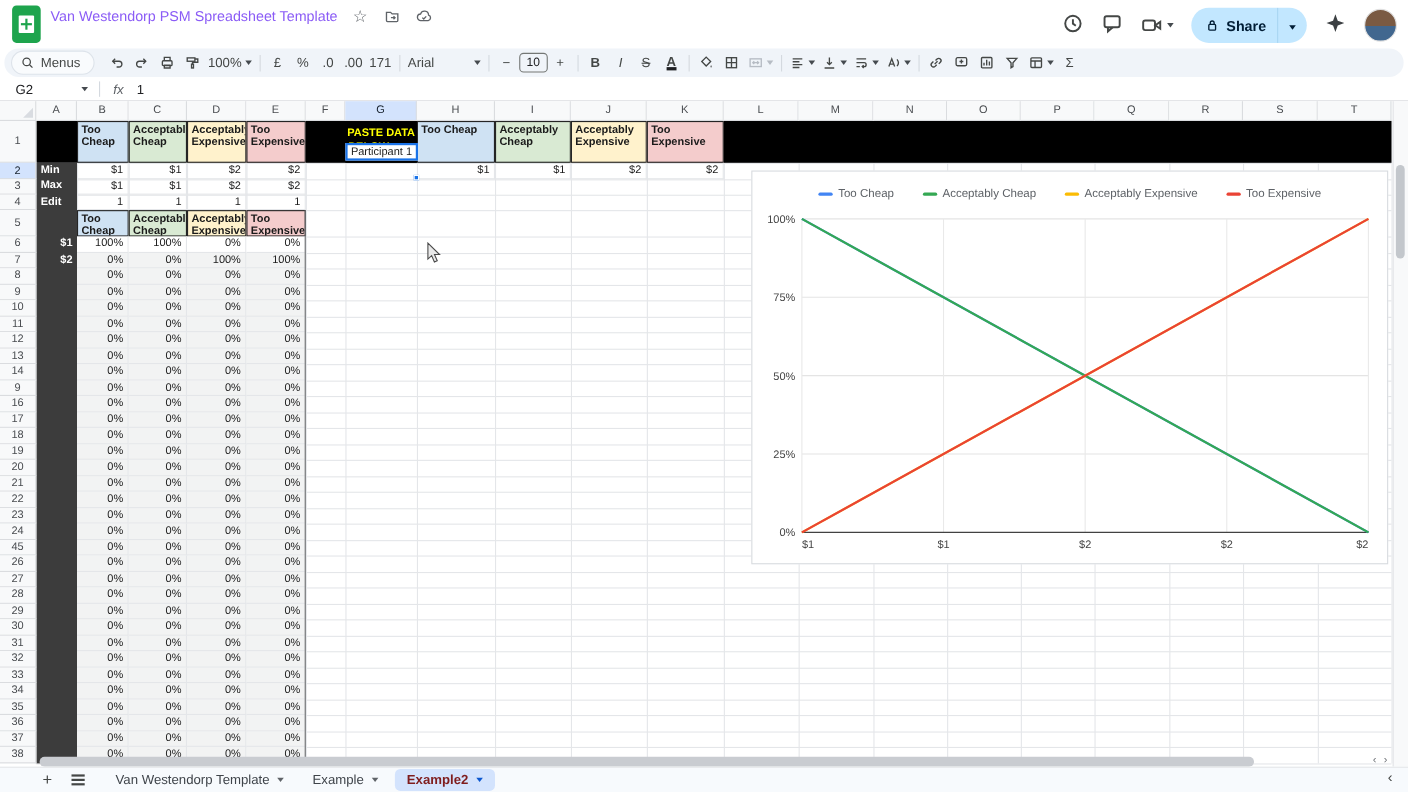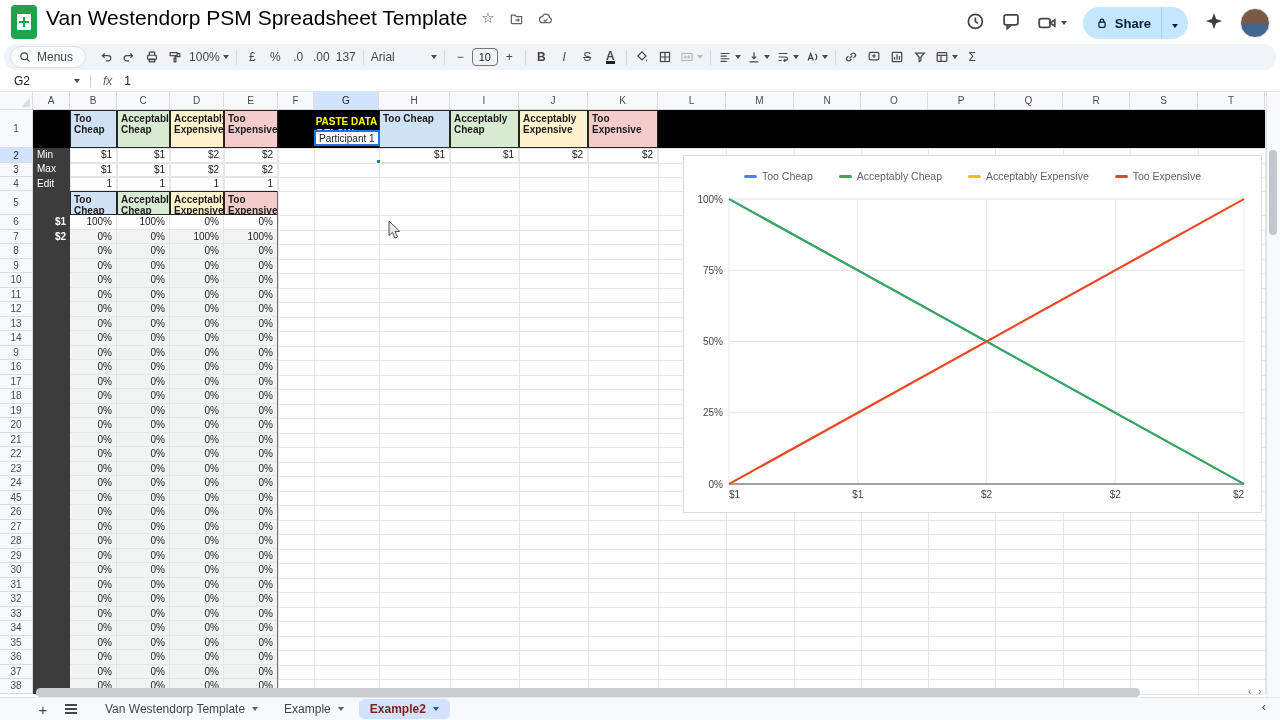--- a/index.html
+++ b/index.html
@@ -9,21 +9,21 @@
 
 
 #topbar{position:absolute;left:0;top:0;width:1280px;height:44px;background:#fff}
 #logo{position:absolute;left:11px;top:5px;width:26px;height:34px;background:#1ea44d;border-radius:4px}
 #logo:before{content:"";position:absolute;left:6px;top:9px;width:14px;height:16px;background:
  linear-gradient(#fff,#fff);border-radius:1px}
 #logo:after{content:"";position:absolute;left:8px;top:12px;width:10px;height:10px;
  background:linear-gradient(#1ea44d,#1ea44d) 0 4px/10px 2px no-repeat,
             linear-gradient(#1ea44d,#1ea44d) 4px 0/2px 10px no-repeat}
 #titlerow{position:absolute;left:46px;top:6px;display:flex;align-items:center;gap:12px}
-#doc-title{font-size:21px;color:#000000}
+#doc-title{font-size:13px;color:#8b5cf6}
 .ticon{width:17px;height:17px;display:inline-flex;align-items:center;justify-content:center;color:#5f6368;font-size:15px}
 .ticon svg{width:15px;height:15px;stroke:#5f6368;fill:none;stroke-width:1.3}
 #menubar{position:absolute;left:42px;top:24px;display:flex}
 #menubar span{font-size:13px;color:#202124;padding:2px 7px;border-radius:4px;cursor:default}
 #topright{position:absolute;right:10px;top:7px;display:flex;align-items:center;gap:16px}
 .tricon svg{width:20px;height:20px;stroke:#444746;fill:none;stroke-width:1.4}
 #share{display:flex;align-items:center;background:#c2e7ff;border-radius:16px;height:32px;overflow:hidden}
 #share .main{display:flex;align-items:center;gap:6px;padding:0 10px 0 12px;font-size:13px;color:#001d35;font-weight:bold}
 #share .main svg{width:14px;height:14px;stroke:#001d35;fill:none;stroke-width:1.4}
 #share .sep{width:1px;height:32px;background:#a8d5f2}
@@ -57,21 +57,21 @@
 .gl{position:absolute;background:#e4e6e9;z-index:1}
 .chdr,.rhdr{background:#f8f9fa;border-right:1px solid #dadcdf;border-bottom:1px solid #dadcdf;color:#494c50;display:flex;align-items:center;justify-content:center;font-size:10px;z-index:3}
 .chdr.act,.rhdr.act{background:#d3e3fd;color:#17222e}
 #corner{background:#f8f9fa;border-right:1px solid #dadcdf;border-bottom:1px solid #dadcdf;z-index:3}
 #corner:after{content:"";position:absolute;right:2px;bottom:2px;border-left:9px solid transparent;border-bottom:9px solid #d9dce1}
 .blk{background:#000;z-index:2}
 .dark{background:#3c3c3c;z-index:2}
 .hdrc{white-space:normal;font-weight:bold;line-height:11px;padding:2px 3px;border:1px solid #252525;z-index:4}
 .paste{background:#000;font-weight:bold;text-align:center;white-space:normal;line-height:12px;padding-top:6px;z-index:4}
 .num{text-align:right;padding:1px 4px 0 0;border-right:1px solid #e4e6e9;border-bottom:1px solid #e4e6e9;z-index:4}
-.dlab{color:#fff;font-weight:normal;padding:1px 0 0 4px;z-index:5}
+.dlab{color:#fff;font-weight:bold;padding:1px 0 0 4px;z-index:5}
 .dprice{color:#fff;font-weight:bold;text-align:right;padding:1px 4px 0 0;z-index:5}
 .sel{border:2px solid #1a73e8;background:#fff;z-index:12;display:flex;align-items:center;padding-left:3px}
 #selhandle{position:absolute;width:5px;height:5px;background:#1a73e8;border:1px solid #fff;z-index:13}
 .vdark{position:absolute;width:1px;background:#6d6f72;z-index:6}
 
 
 #chartbox{position:absolute;left:683px;top:155px;width:579px;height:358px;background:#fff;border:1px solid #d8dbdf;z-index:30}
 #legend{position:absolute;left:0;top:14px;width:100%;display:flex;justify-content:center;gap:26px;font-size:10.5px;color:#5f6368}
 .lgitem{display:flex;align-items:center;gap:5px}
 .lgdash{width:13px;height:3px;border-radius:2px;display:inline-block}
@@ -190,21 +190,21 @@
       </span>
     <span class="tbtn">
         <span>100%</span>
         <span class="car"></span>
       </span>
     <span class="tdiv"></span>
     <span class="tbtn">£</span>
     <span class="tbtn">%</span>
     <span class="tbtn">.0</span>
     <span class="tbtn">.00</span>
-    <span class="tbtn">137</span>
+    <span class="tbtn">171</span>
     <span class="tdiv"></span>
     <span class="tbtn" style="min-width:72px;justify-content:space-between">
         <span>Arial</span>
         <span class="car"></span>
       </span>
     <span class="tdiv"></span>
     <span class="tbtn">−</span>
     <span id="fontsize-box">10</span>
     <span class="tbtn">+</span>
     <span class="tdiv"></span>

